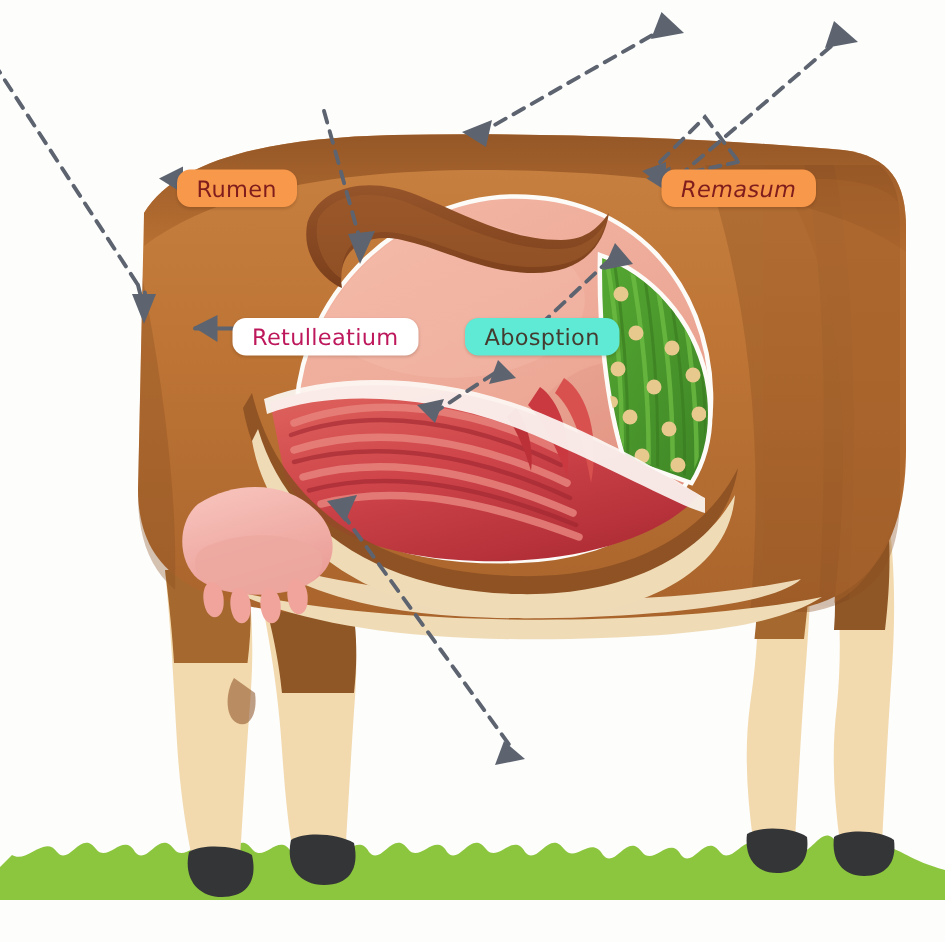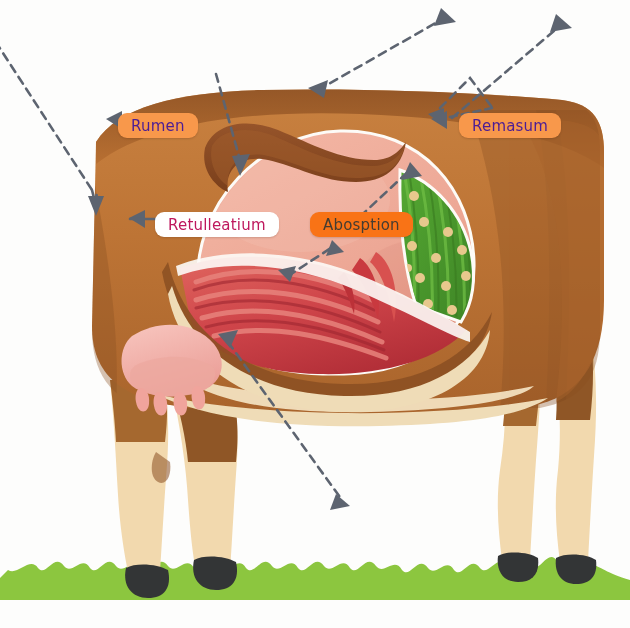--- a/index.html
+++ b/index.html
@@ -17,26 +17,26 @@
     border-radius:9px;
     font-size:15px;
     letter-spacing:.2px;
     color:#3a3430;
     white-space:nowrap;
     box-shadow:0 1px 2px rgba(60,30,10,.18);
     padding:0 13px;
     height:25px;
     box-sizing:border-box;
   }
-  .chip.orange{background:#f8984b;color:#4c1d95;justify-content:flex-end;}
+  .chip.orange{background:#f8984b;color:#7f1d1d;justify-content:flex-end;}
   .chip.white{background:#ffffff;color:#be185d;}
-  .chip.cream{background:#f97316;color:#453c31;}
+  .chip.cream{background:#5eead4;color:#453c31;}
 
   #chip-rumen{left:118px;top:113px;}
-  #chip-remasum{left:459px;top:113px;}
+  #chip-remasum{left:441px;top:113px;font-style:italic;}
   #chip-retulleatium{left:155px;top:212px;}
   #chip-abosption{left:310px;top:212px;}
 </style>
 </head>
 <body>
 
 <div id="stage">
 
   <svg id="art" viewBox="0 0 630 628" xmlns="http://www.w3.org/2000/svg">
 

